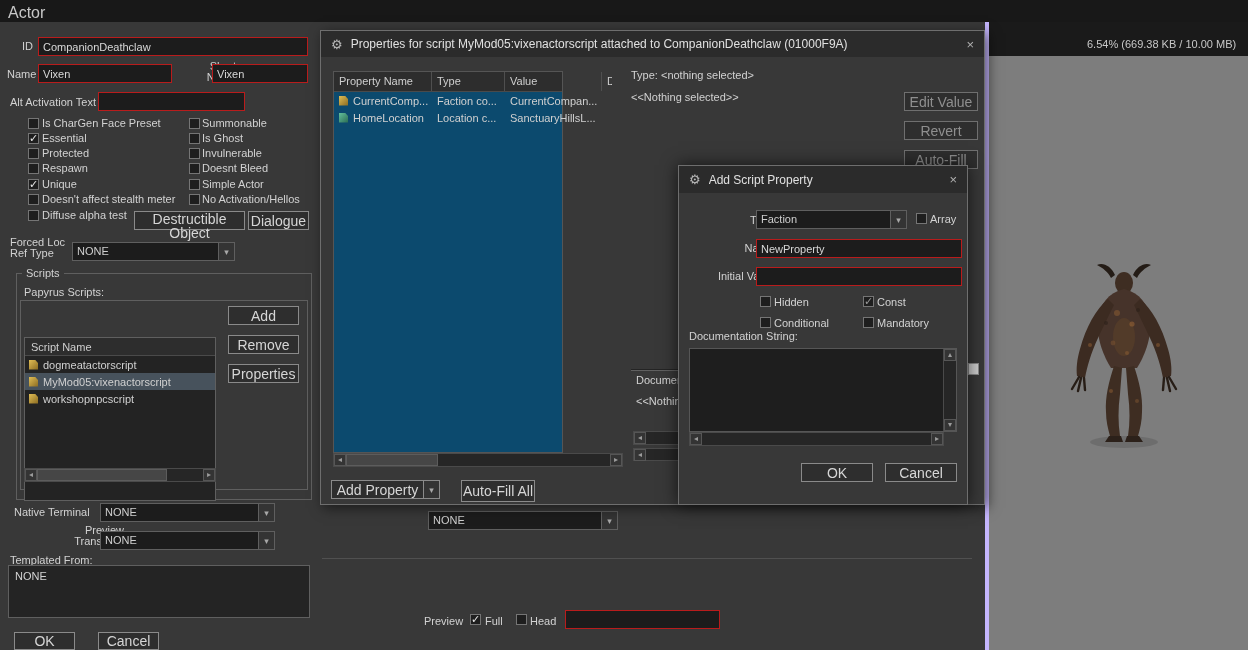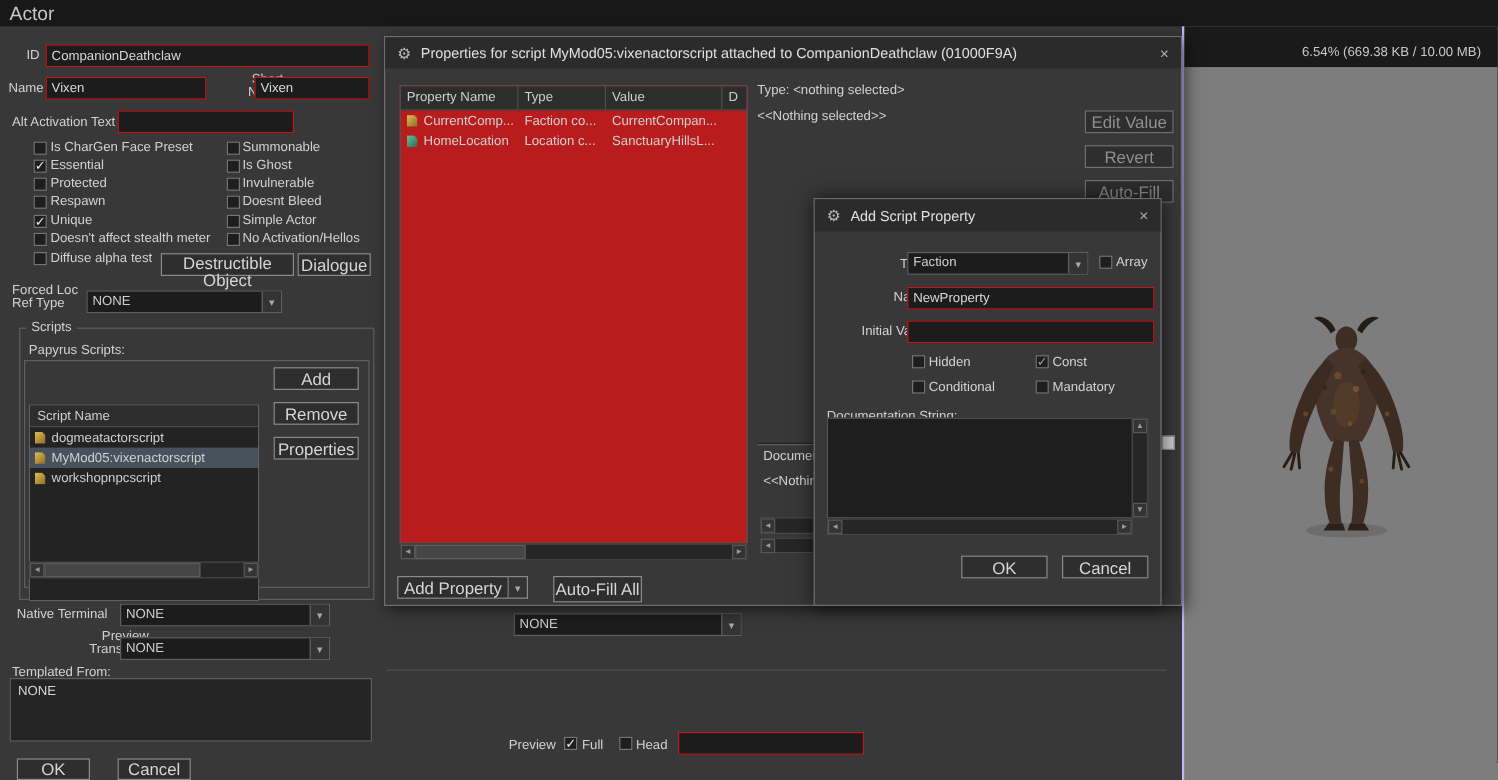--- a/index.html
+++ b/index.html
@@ -69,21 +69,21 @@
         white-space:nowrap; overflow:hidden; flex:none; }
   .trow { display:flex; height:17px; align-items:center; color:#d0d0d0; }
   .td { padding:0 5px; white-space:nowrap; overflow:hidden; flex:none; display:flex; align-items:center; }
 
   .sunken { position:absolute; height:2px; border-top:1px solid #242424; border-bottom:1px solid #606060; }
   .doc-box { position:absolute; background:#1e1e1e; border:1px solid #565656; }
   .frag-box { position:absolute; width:11px; height:12px; background:#cfcfcf; border:1px solid #8a8a8a; }
   .divider { position:absolute; height:1px; background:#565656; opacity:.8; }
 
   .render-panel { position:absolute; left:985px; top:22px; width:263px; height:628px;
-                  background:#7d7d7d; border-left:2px solid #c4b5fd;text-decoration:underline; }
+                  background:#7d7d7d; border-left:4px solid #c4b5fd;text-decoration:underline; }
   .render-top { position:absolute; left:0; top:0; width:100%; height:34px; background:#1a1a1a; }
   .stats { position:absolute; left:98px; top:16px; color:#c8c8c8; }
   .viewport { position:absolute; left:0; top:34px; width:100%; height:594px; background:#7d7d7d; }
 </style>
 </head>
 <body>
 
 <div class="screen">
 
   <div class="app-bar">
@@ -246,21 +246,21 @@
     </div>
   </div>
 
   <div class="dlg" style="left:320px;top:30px;width:665px;height:475px;z-index:10">
     <div class="dlg-tb">
       <span class="gear">⚙</span>
       <span class="t">Properties for script MyMod05:vixenactorscript attached to CompanionDeathclaw (01000F9A)</span>
       <span class="x">×</span>
     </div>
 
-    <div class="abs" style="left:12px;top:40px;width:290px;height:382px;background:#b91c1c;border:1px solid #555">
+    <div class="abs" style="left:12px;top:40px;width:230px;height:382px;background:#0c4a6e;border:1px solid #555">
       <div class="thead">
         <span class="th" style="width:98px">Property Name</span>
         <span class="th" style="width:73px">Type</span>
         <span class="th" style="width:97px">Value</span>
         <span class="th" style="flex:1;border-right:none">D</span>
       </div>
       <div class="trow">
         <span class="td" style="width:98px">
             <i class="sicon"></i>
             <span>CurrentComp...</span>
@@ -334,21 +334,21 @@
 
     <span class="cb" style="left:81px;top:130px"></span>
     <span class="lbl" style="left:95px;top:130px">Hidden</span>
     <span class="cb dim checked" style="left:184px;top:130px"></span>
     <span class="lbl" style="left:198px;top:130px">Const</span>
     <span class="cb" style="left:81px;top:151px"></span>
     <span class="lbl" style="left:95px;top:151px">Conditional</span>
     <span class="cb" style="left:184px;top:151px"></span>
     <span class="lbl" style="left:198px;top:151px">Mandatory</span>
 
-    <span class="lbl" style="left:10px;top:175px">Documentation String:</span>
+    <span class="lbl" style="left:10px;top:164px">Documentation String:</span>
     <div class="doc-box" style="left:10px;top:182px;width:268px;height:84px">
       <span></span>
       <div class="sb-v" style="right:0;top:0;bottom:0">
         <span class="sb-a">▴</span>
         <span class="sb-sp"></span>
         <span class="sb-a">▾</span>
       </div>
     </div>
     <div class="sb-h" style="left:10px;top:266px;width:255px">
       <span class="sb-a">◂</span>

